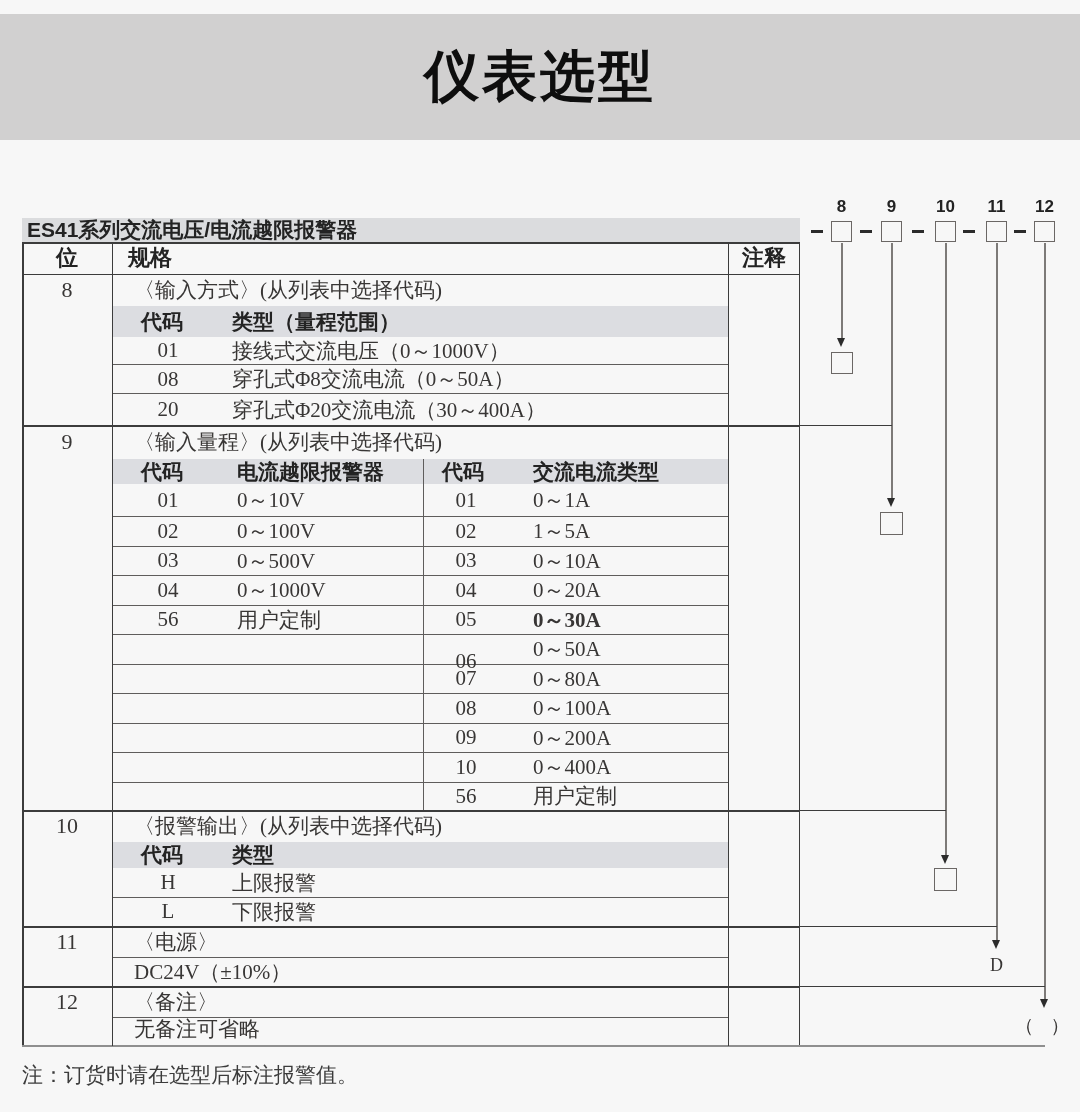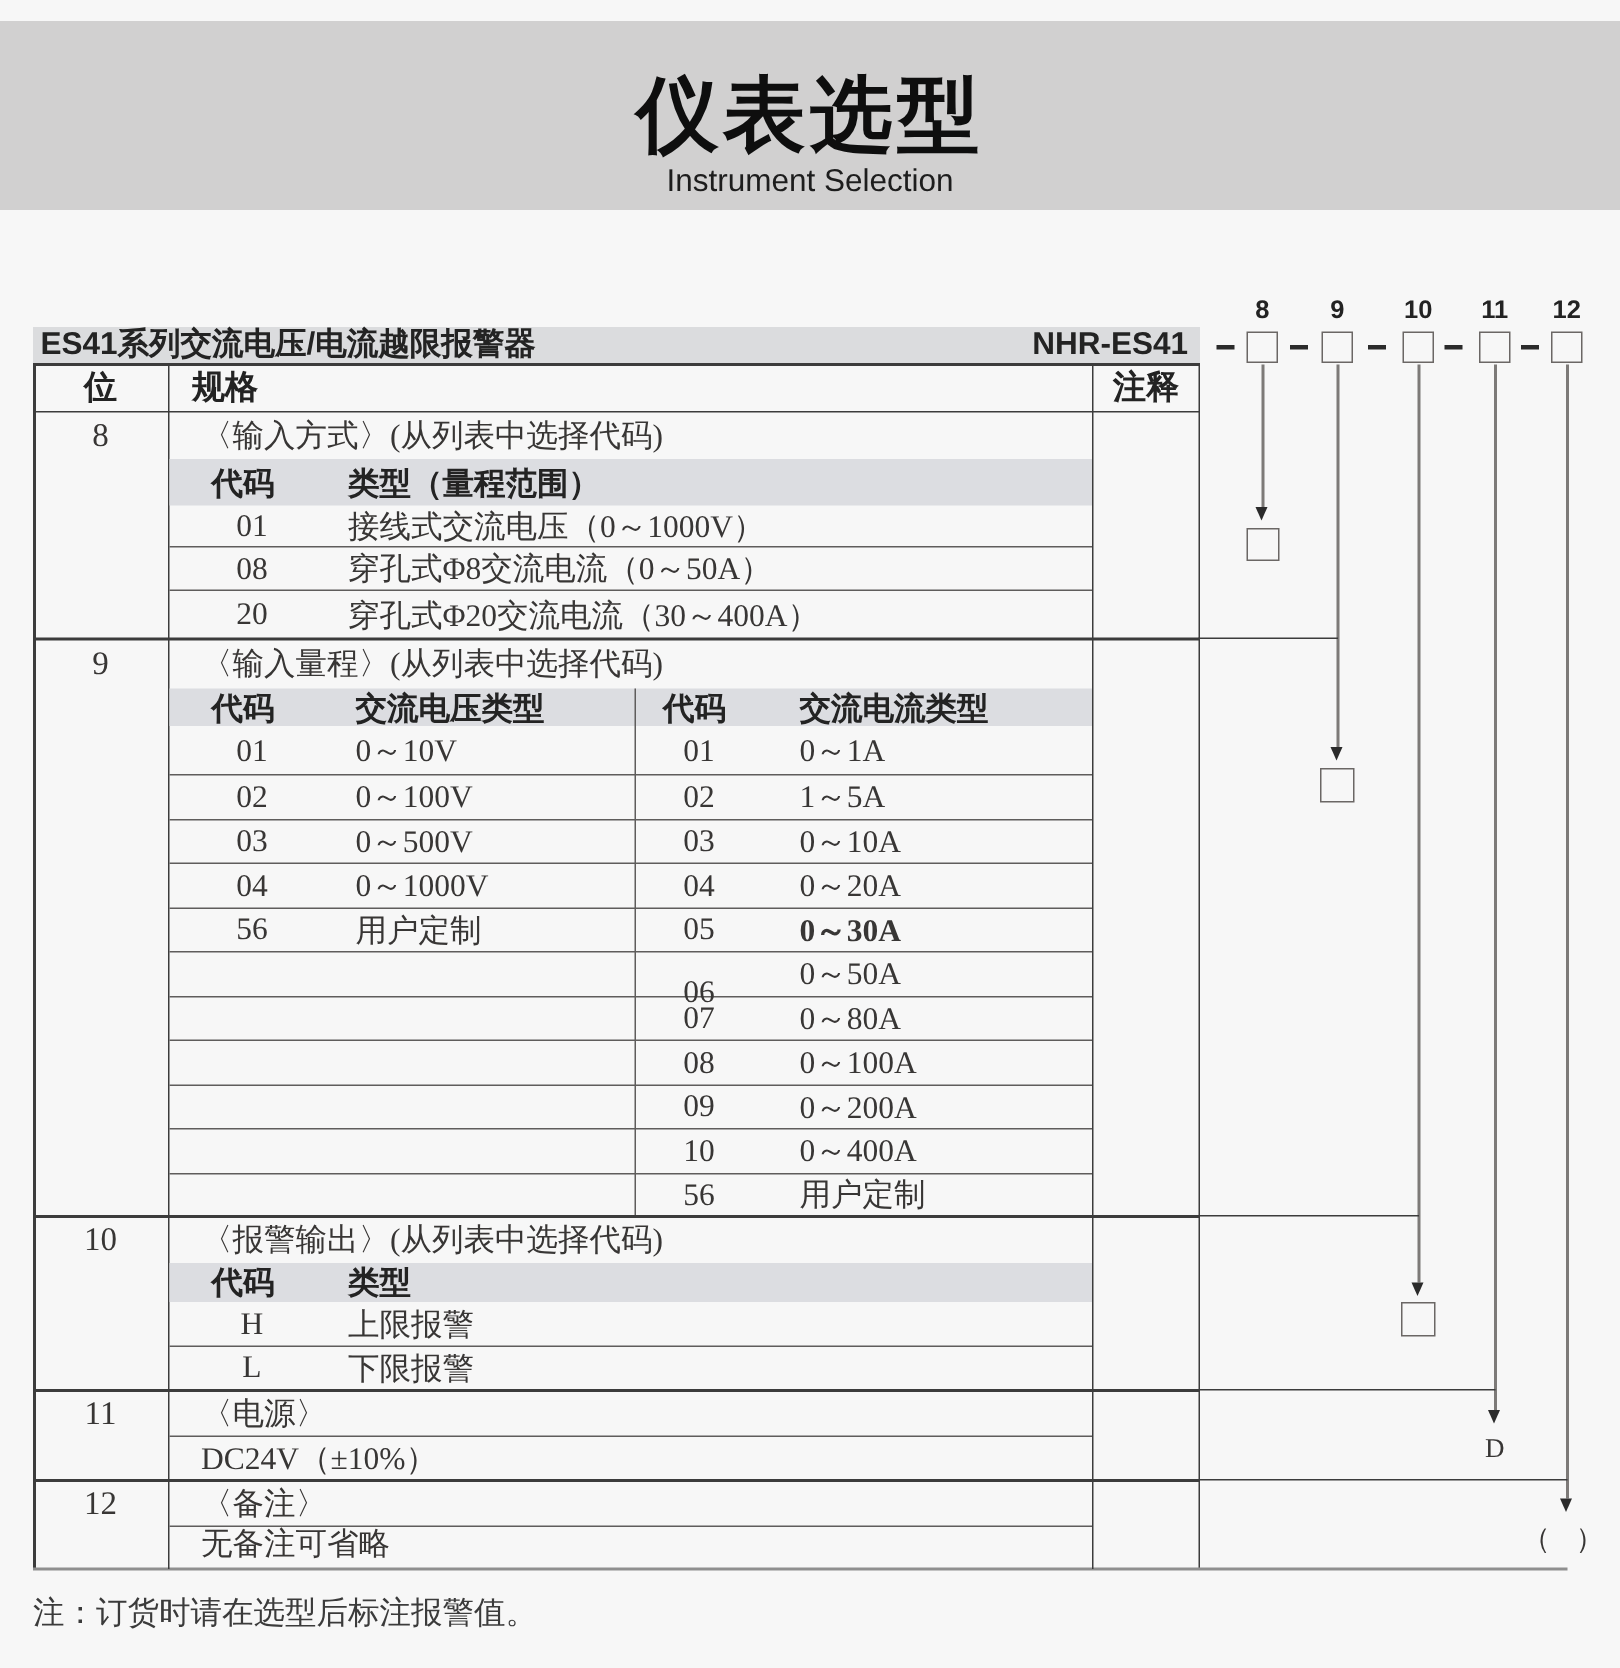--- a/index.html
+++ b/index.html
@@ -28,21 +28,20 @@
     font-family:"Liberation Sans","DejaVu Sans",sans-serif;font-weight:bold;font-size:55px;color:#0e0e0e;letter-spacing:3px;}
   #banner .s{position:absolute;left:0;top:95px;width:1080px;text-align:center;
     font-family:"Liberation Sans","DejaVu Sans",sans-serif;font-size:21px;color:#1d1d1d;}
   #prodbar{position:absolute;left:22px;top:218px;width:778px;height:24px;background:#dbdcde;}
 </style>
 </head>
 <body>
 
 <div id="banner">
   <div class="t">仪表选型</div>
-  <div class="s">Instrument Selection</div>
 </div>
 
 <div class="abs flex ctr sansb" style="left:831px;top:197px;width:21px;height:20px;font-size:17px;">8</div>
 <div class="abs flex ctr sansb" style="left:881px;top:197px;width:21px;height:20px;font-size:17px;">9</div>
 <div class="abs flex ctr sansb" style="left:933px;top:197px;width:25px;height:20px;font-size:17px;">10</div>
 <div class="abs flex ctr sansb" style="left:984px;top:197px;width:25px;height:20px;font-size:17px;">11</div>
 <div class="abs flex ctr sansb" style="left:1032px;top:197px;width:25px;height:20px;font-size:17px;">12</div>
 
 <div class="dash" style="left:811px;top:230px;"></div>
 <div class="sqbox" style="left:831px;top:221px;width:21px;height:21px;"></div>
@@ -75,21 +74,20 @@
 <div class="arr" style="left:1040px;top:999px;"></div>
 <div class="abs flex ctr serif" style="left:1012px;top:1014px;width:66px;height:24px;font-size:19px;letter-spacing:6px;">（ ）</div>
 
 <div class="ln" style="left:799px;top:425px;width:93px;height:1px;"></div>
 <div class="ln" style="left:799px;top:810px;width:147px;height:1px;"></div>
 <div class="ln" style="left:799px;top:926px;width:198px;height:1px;"></div>
 <div class="ln" style="left:799px;top:986px;width:246px;height:1px;"></div>
 
 <div id="prodbar">
   <div class="abs sansb" style="left:5px;top:0;width:620px;height:24px;line-height:24px;font-size:21px;">ES41系列交流电压/电流越限报警器</div>
-  <div class="abs sansb rgt flex" style="left:560px;top:0;width:210px;height:24px;font-size:21px;">NHR-ES41</div>
 </div>
 
 <div class="ln" style="left:22px;top:242px;width:778px;height:1.5px;"></div>
 <div class="ln" style="left:22px;top:242px;width:1.5px;height:804px;"></div>
 <div class="ln" style="left:798.5px;top:242px;width:1.5px;height:804px;"></div>
 <div class="abs" style="left:22px;top:1045px;width:1023px;height:2px;background:#8f8f8f;"></div>
 <div class="ln" style="left:112px;top:242px;width:1px;height:804px;"></div>
 <div class="ln" style="left:728px;top:242px;width:1px;height:804px;"></div>
 <div class="ln" style="left:22px;top:274px;width:778px;height:1px;"></div>
 
@@ -131,21 +129,21 @@
 <div class="abs flex ctr serif fs21" style="left:108px;top:337px;width:120px;height:27px;">01</div>
 <div class="abs flex serif fs21" style="left:232px;top:337px;width:480px;height:27px;">接线式交流电压（0～1000V）</div>
 <div class="abs flex ctr serif fs21" style="left:108px;top:365px;width:120px;height:28px;">08</div>
 <div class="abs flex serif fs21" style="left:232px;top:365px;width:480px;height:28px;">穿孔式Φ8交流电流（0～50A）</div>
 <div class="abs flex ctr serif fs21" style="left:108px;top:394px;width:120px;height:31px;">20</div>
 <div class="abs flex serif fs21" style="left:232px;top:394px;width:480px;height:31px;text-align:center;">穿孔式Φ20交流电流（30～400A）</div>
 
 <div class="abs flex ctr serif fs22" style="left:22px;top:425px;width:90px;height:33px;">9</div>
 <div class="abs flex serif fs21" style="left:134px;top:425px;width:590px;height:33px;">〈输入量程〉(从列表中选择代码)</div>
 <div class="abs flex sansb fs21" style="left:141px;top:459px;width:90px;height:25px;">代码</div>
-<div class="abs flex sansb fs21" style="left:237px;top:459px;width:180px;height:25px;">交流电压类型</div>
+<div class="abs flex sansb fs21" style="left:237px;top:459px;width:180px;height:25px;">电流越限报警器</div>
 <div class="abs flex sansb fs21" style="left:442px;top:459px;width:90px;height:25px;">代码</div>
 <div class="abs flex sansb fs21" style="left:533px;top:459px;width:190px;height:25px;">交流电流类型</div>
 
 <div class="abs flex ctr serif fs21" style="left:108px;top:484px;width:120px;height:32px;">01</div>
 <div class="abs flex serif fs21" style="left:237px;top:484px;width:180px;height:32px;">0～10V</div>
 <div class="abs flex ctr serif fs21" style="left:108px;top:516px;width:120px;height:30px;">02</div>
 <div class="abs flex serif fs21" style="left:237px;top:516px;width:180px;height:30px;">0～100V</div>
 <div class="abs flex ctr serif fs21" style="left:108px;top:546px;width:120px;height:29px;">03</div>
 <div class="abs flex serif fs21" style="left:237px;top:546px;width:180px;height:29px;">0～500V</div>
 <div class="abs flex ctr serif fs21" style="left:108px;top:575px;width:120px;height:30px;">04</div>

